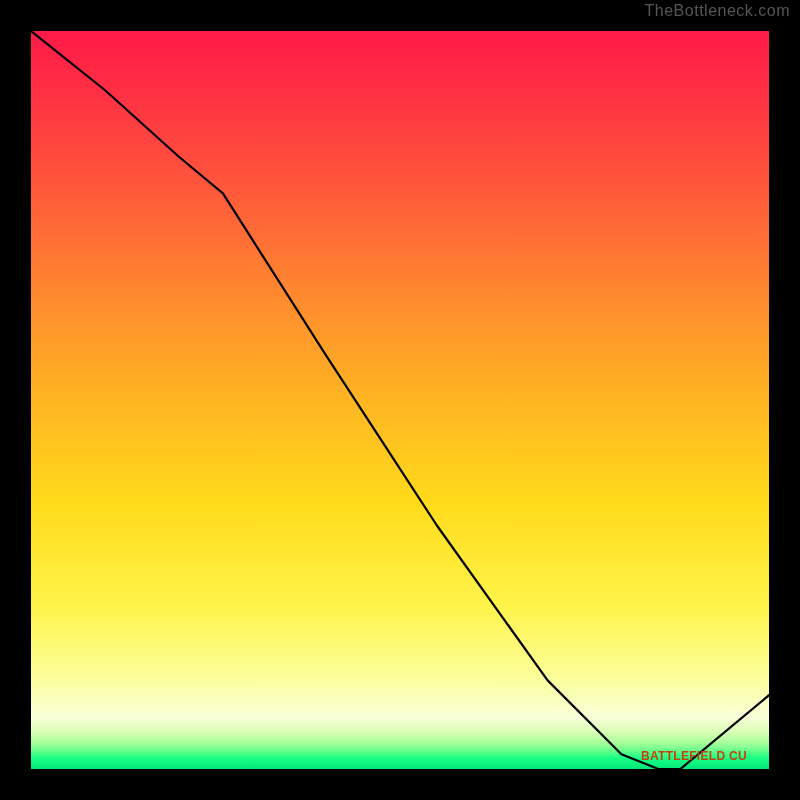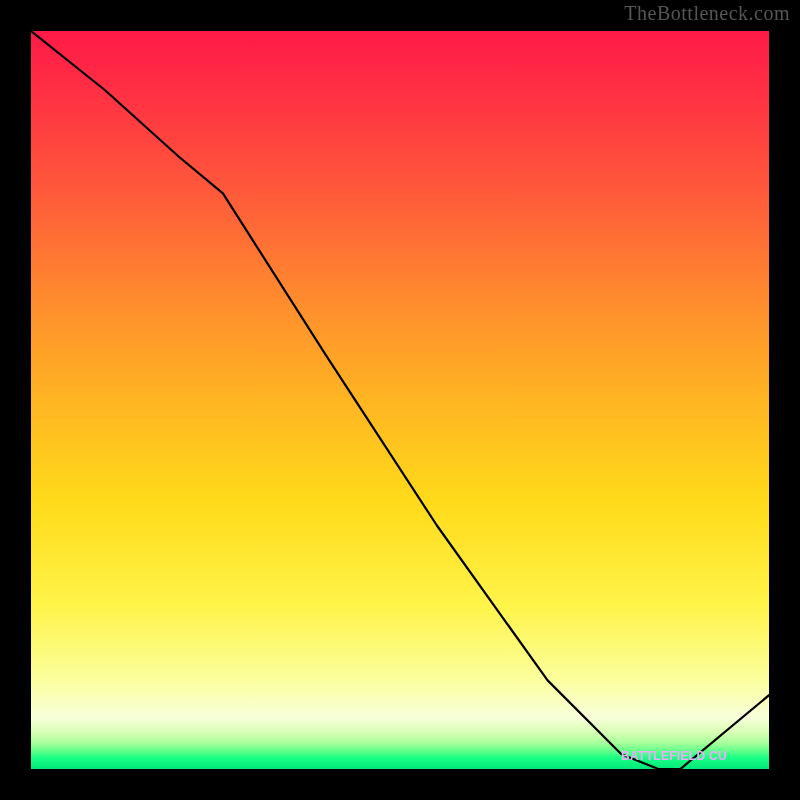--- a/index.html
+++ b/index.html
@@ -17,25 +17,24 @@
     top: 0;
     width: 800px;
     height: 800px;
     background: #000;
   }
   .watermark {
     position: absolute;
     top: 2px;
     right: 10px;
     color: #555;
-    font-size: 20px;
+    font-size: 16px;
     font-weight: 500;
     letter-spacing: 0.5px;
     user-select: none;
-    font-family: Liberation Serif, serif;
   }
   .plot {
     position: absolute;
     left: 31px;
     top: 31px;
     width: 738px;
     height: 738px;
     overflow: hidden;
   }
   .gradient {
@@ -65,22 +64,22 @@
   svg.curve {
     position: absolute;
     left: 0;
     top: 0;
     width: 738px;
     height: 738px;
   }
   .xlabel {
     position: absolute;
     bottom: 6px;
-    left: 590px;
-    color: #f0abfc;
+    left: 610px;
+    color: #c2410c;
     font-size: 12px;
     font-weight: 700;
     letter-spacing: 0.3px;
     user-select: none;
     white-space: nowrap;
   }
 </style>
 </head>
 <body>
 

